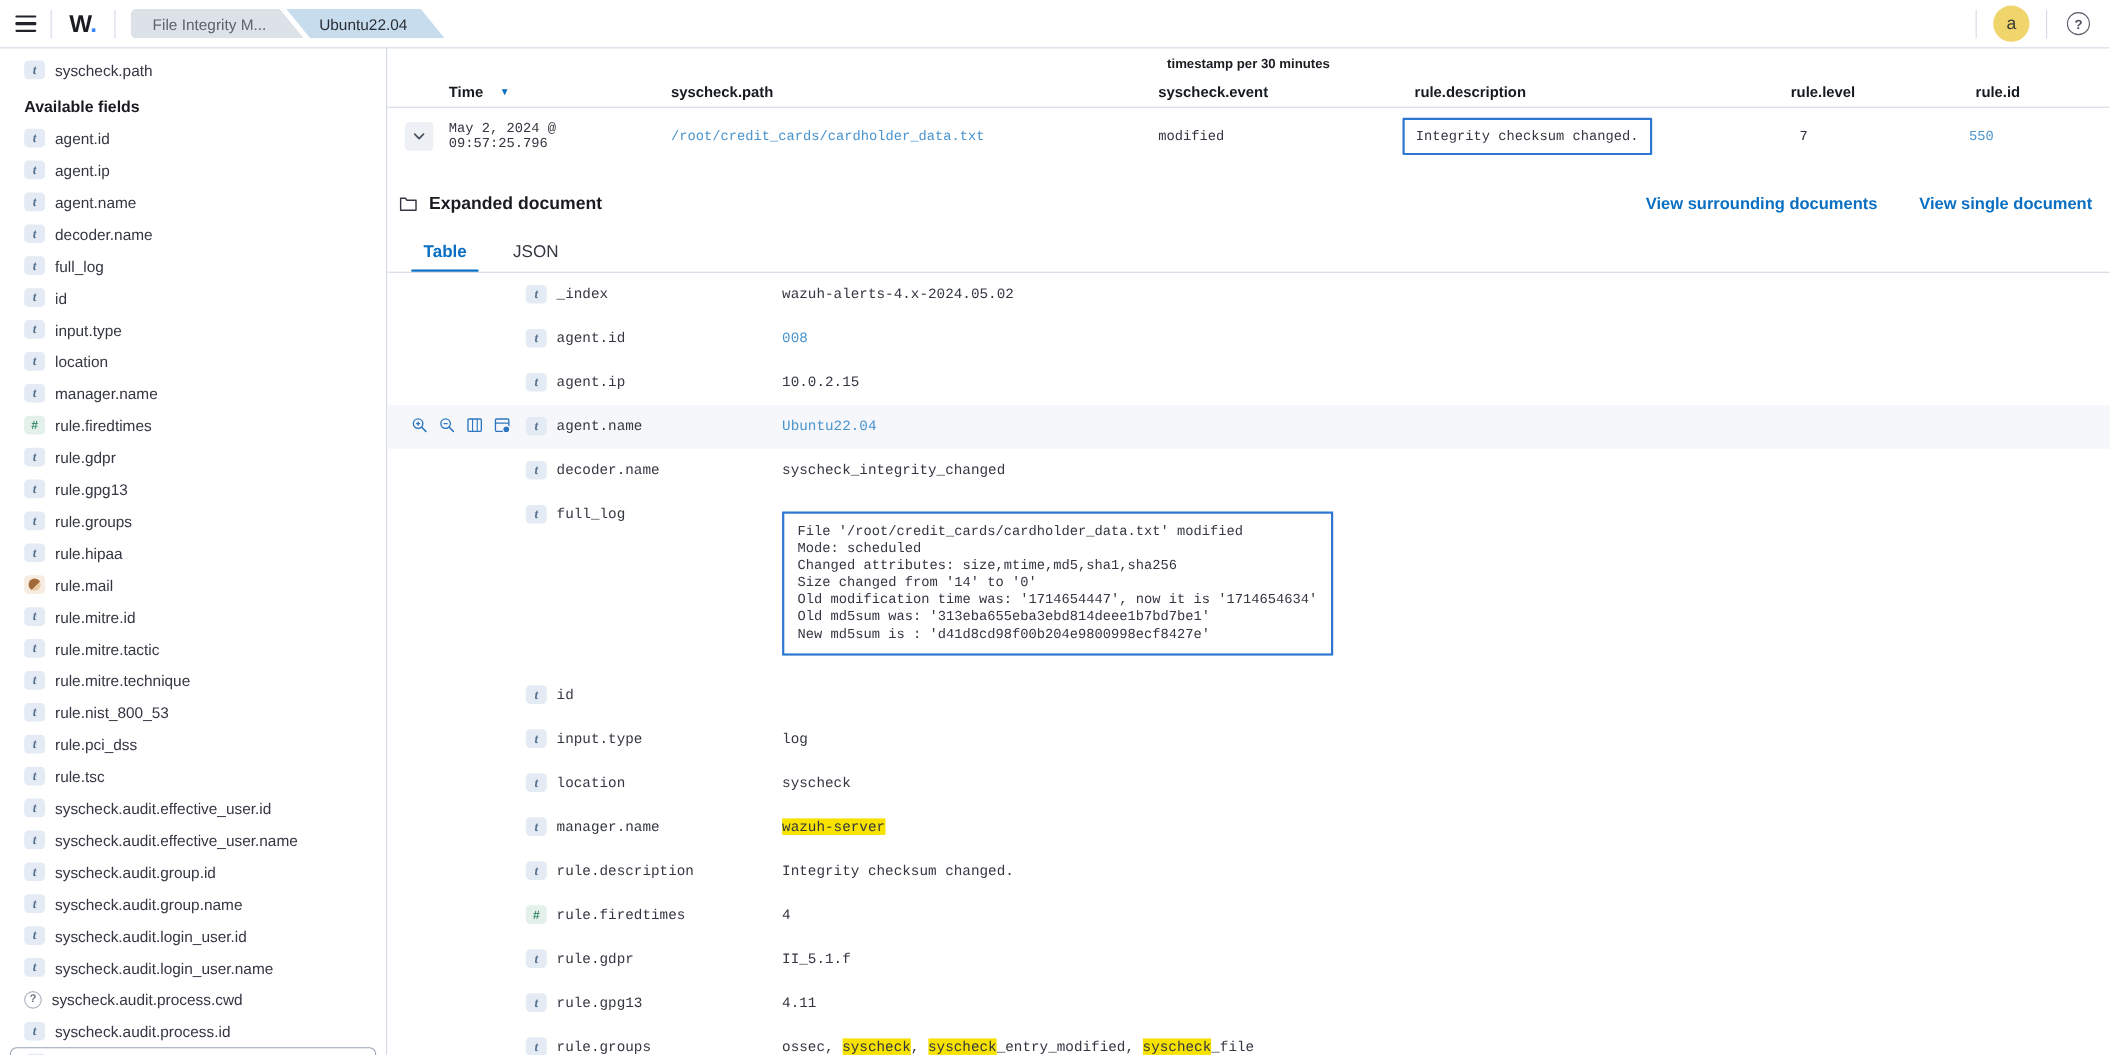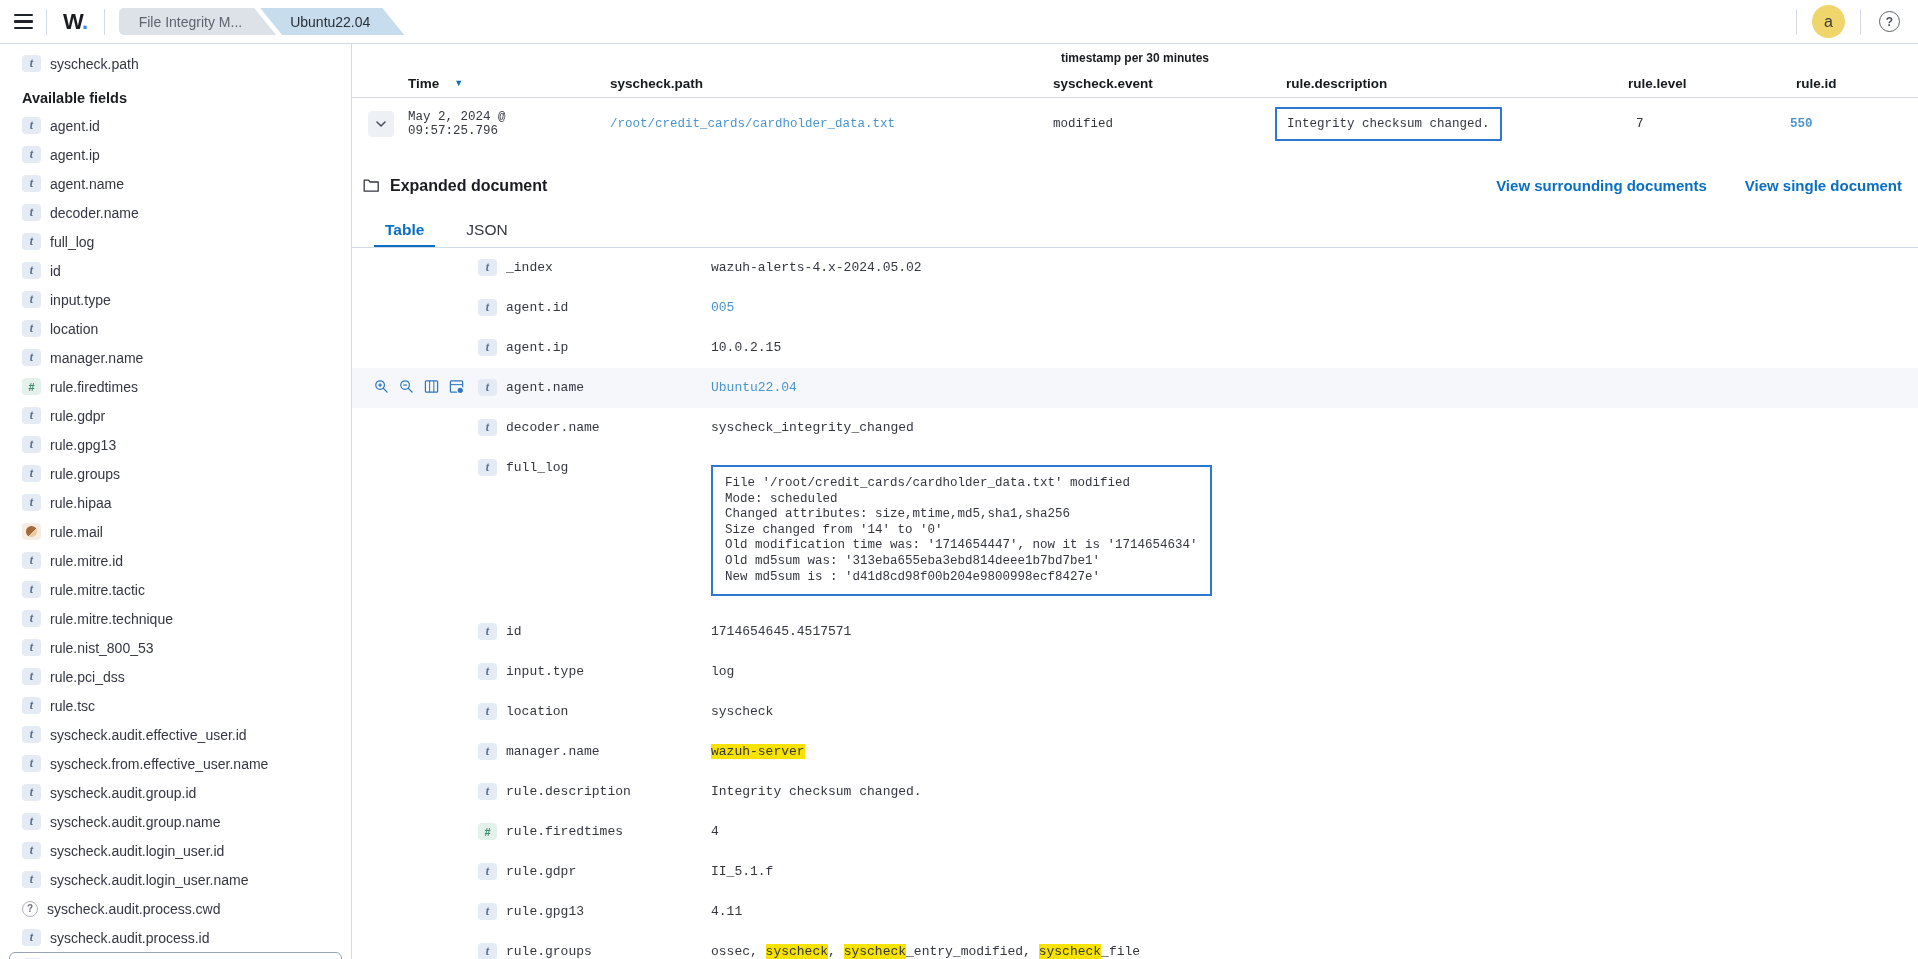--- a/index.html
+++ b/index.html
@@ -54,21 +54,21 @@
   .thead .hcell.pad{padding-left:24px;}
   .sortcaret{color:var(--linkbold);font-size:9px;}
   .trow{min-height:52px;font-family:"Liberation Mono",monospace;font-size:12.5px;}
   .trow>div{padding-left:8px;}
   .expander{width:26px;height:26px;margin-left:8px;padding:0;border:none;border-radius:4px;
             background:#edf0f5;display:flex;align-items:center;justify-content:center;cursor:pointer;}
   .mlink{color:var(--linkmono);text-decoration:none;cursor:pointer;}
   .focus-box{display:inline-block;border:2px solid var(--focus);border-radius:1px;padding:8px 10px;
              margin:-10px 0 -10px -11px;}
   .lvl{padding-left:32px!important;}
-  .rid{padding-left:18px!important;font-weight:bold;}
+  .rid{padding-left:18px!important;}
   
   .exp-row{display:flex;align-items:center;margin-top:22px;padding:0 16px 0 11px;height:27px;}
   .exp-title{display:flex;align-items:center;gap:10px;font-size:16px;font-weight:700;color:var(--heading);}
   .exp-links{margin-left:auto;display:flex;gap:38px;}
   .exp-links a{font-size:15px;font-weight:700;color:var(--linkbold);text-decoration:none;cursor:pointer;}
   
   .tabbar{display:flex;align-items:stretch;gap:20px;height:34px;margin-top:15px;
           padding-left:22px;border-bottom:1px solid var(--border);}
   .tab{display:flex;align-items:center;padding:0 11px;font-size:15.5px;color:var(--text);
        border-bottom:2px solid transparent;cursor:pointer;}
@@ -206,21 +206,21 @@
         <div class="sb-item">
           <span class="badge ">t</span>
           <span>rule.tsc</span>
         </div>
         <div class="sb-item">
           <span class="badge ">t</span>
           <span>syscheck.audit.effective_user.id</span>
         </div>
         <div class="sb-item">
           <span class="badge ">t</span>
-          <span>syscheck.from.effective_user.name</span>
+          <span>syscheck.audit.effective_user.name</span>
         </div>
         <div class="sb-item">
           <span class="badge ">t</span>
           <span>syscheck.audit.group.id</span>
         </div>
         <div class="sb-item">
           <span class="badge ">t</span>
           <span>syscheck.audit.group.name</span>
         </div>
         <div class="sb-item">
@@ -300,21 +300,21 @@
         <div class="drow">
           <div class="dactions"></div>
           <span class="badge ">t</span>
           <div class="dname">_index</div>
           <div class="dvalue">wazuh-alerts-4.x-2024.05.02</div>
         </div>
         <div class="drow">
           <div class="dactions"></div>
           <span class="badge ">t</span>
           <div class="dname">agent.id</div>
-          <div class="dvalue link">005</div>
+          <div class="dvalue link">008</div>
         </div>
         <div class="drow">
           <div class="dactions"></div>
           <span class="badge ">t</span>
           <div class="dname">agent.ip</div>
           <div class="dvalue">10.0.2.15</div>
         </div>
         <div class="drow hover">
           <div class="dactions">
             <span><svg width="15" height="15" viewBox="0 0 16 16">
@@ -354,21 +354,20 @@
           <span class="badge ">t</span>
           <div class="dname">full_log</div>
           <div class="dvalue">
             <div class="logbox"><div>File '/root/credit_cards/cardholder_data.txt' modified</div><div>Mode: scheduled</div><div>Changed attributes: size,mtime,md5,sha1,sha256</div><div>Size changed from '14' to '0'</div><div>Old modification time was: '1714654447', now it is '1714654634'</div><div>Old md5sum was: '313eba655eba3ebd814deee1b7bd7be1'</div><div>New md5sum is : 'd41d8cd98f00b204e9800998ecf8427e'</div></div>
           </div>
         </div>
         <div class="drow">
           <div class="dactions"></div>
           <span class="badge ">t</span>
           <div class="dname">id</div>
-          <div class="dvalue">1714654645.4517571</div>
         </div>
         <div class="drow">
           <div class="dactions"></div>
           <span class="badge ">t</span>
           <div class="dname">input.type</div>
           <div class="dvalue">log</div>
         </div>
         <div class="drow">
           <div class="dactions"></div>
           <span class="badge ">t</span>

